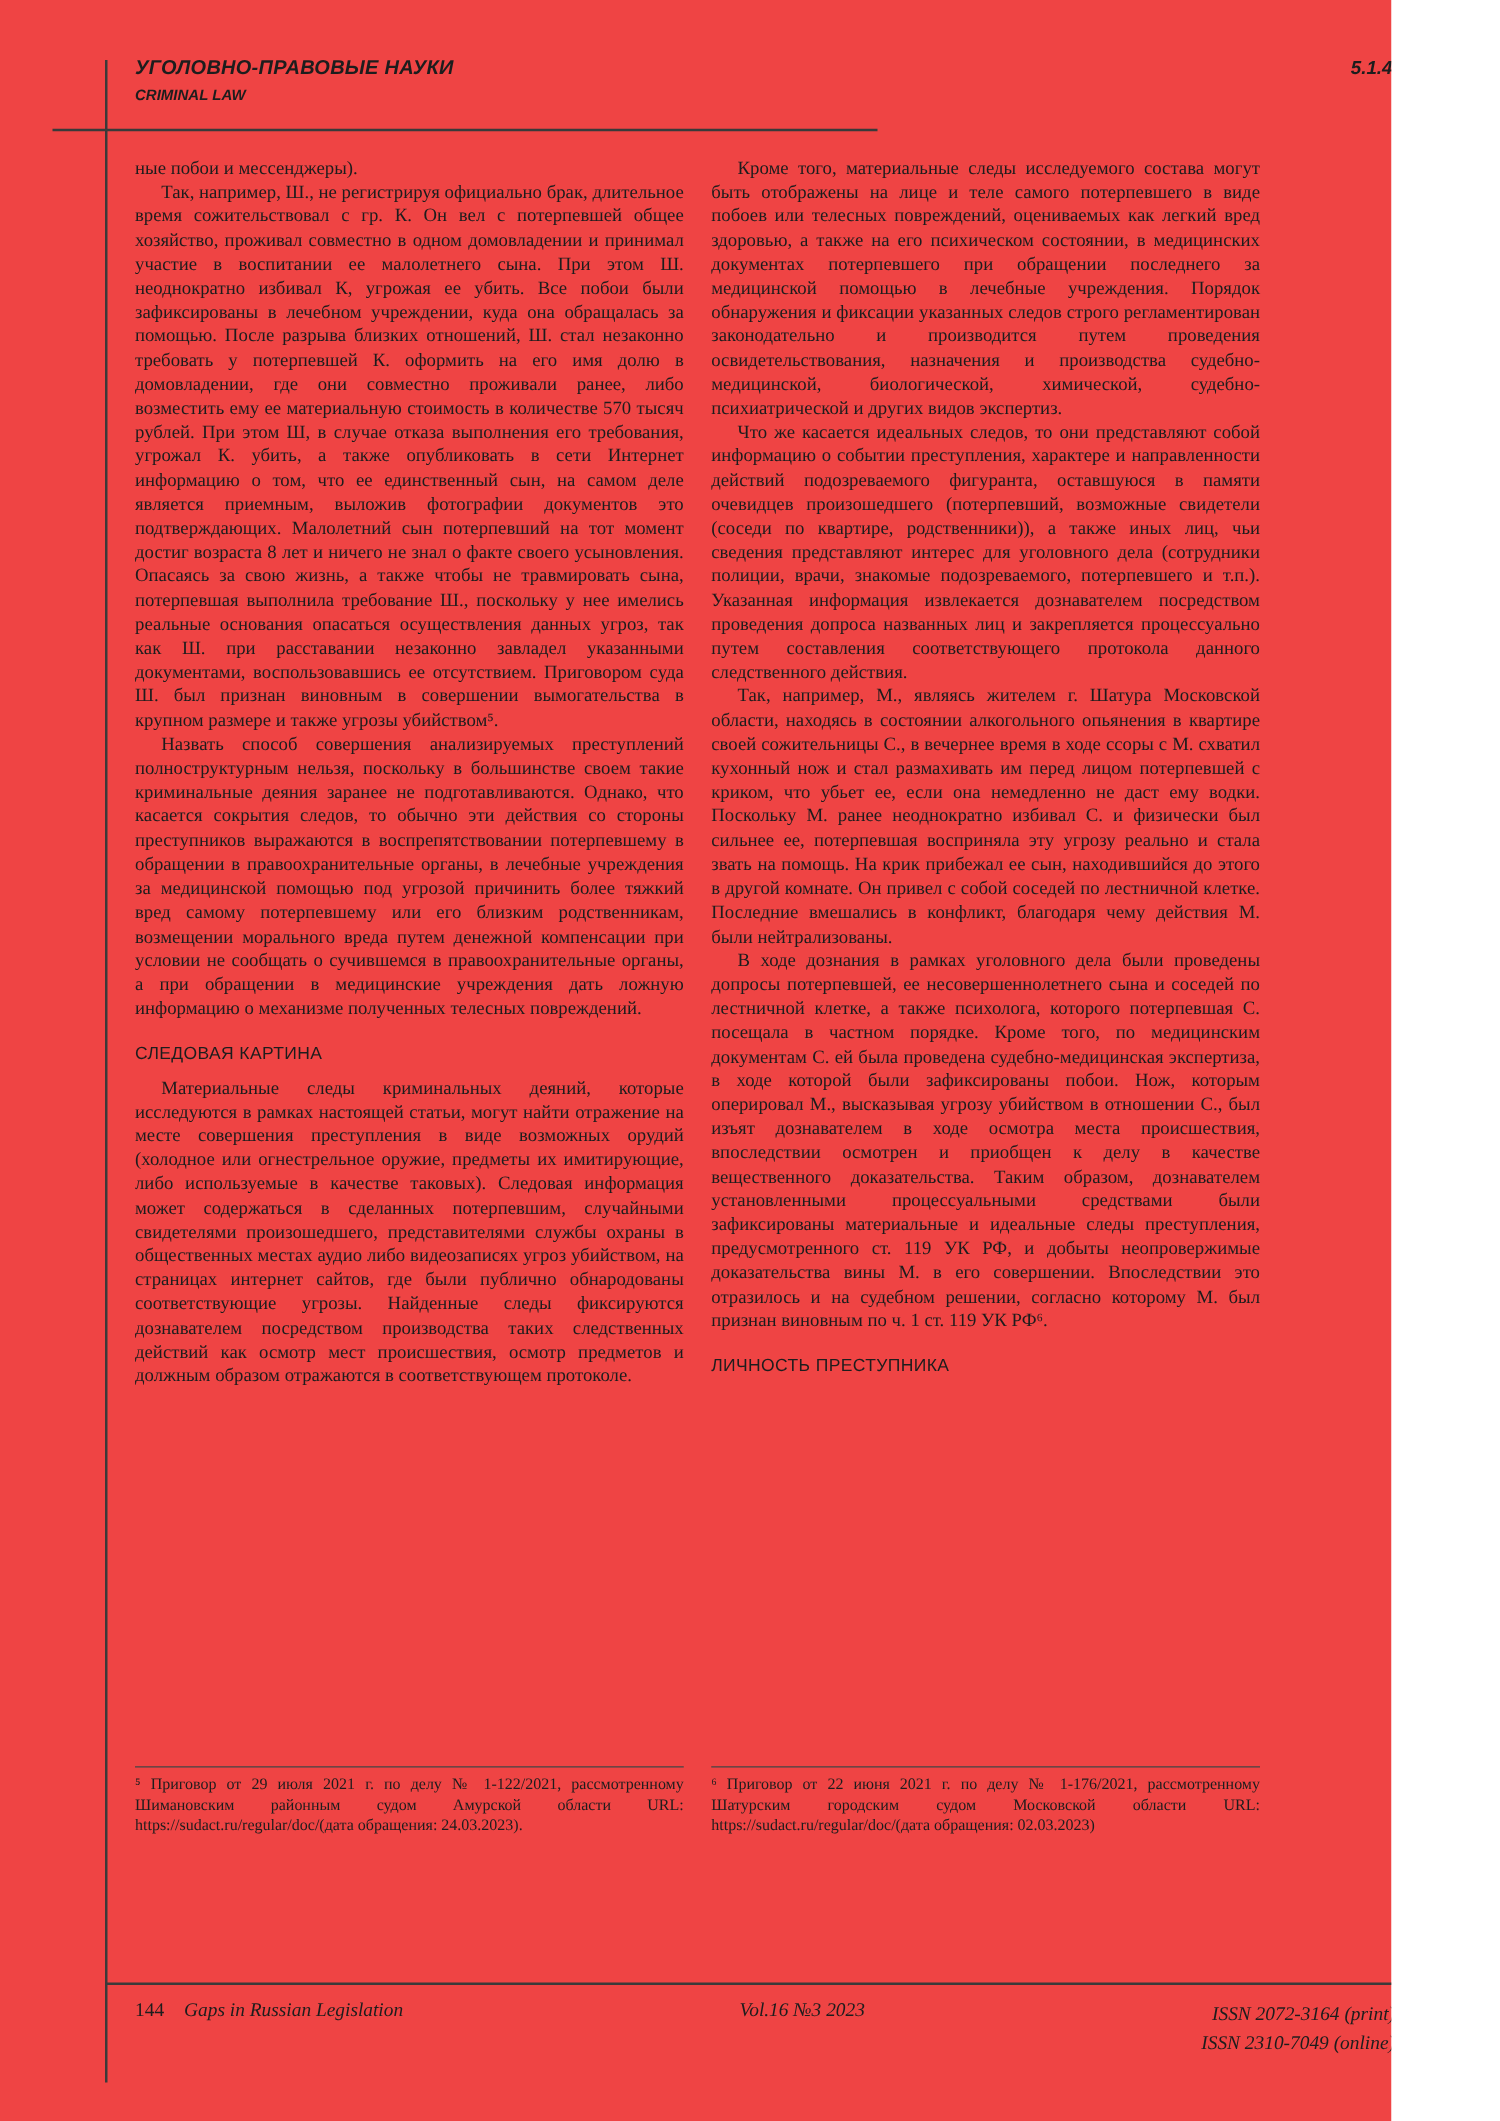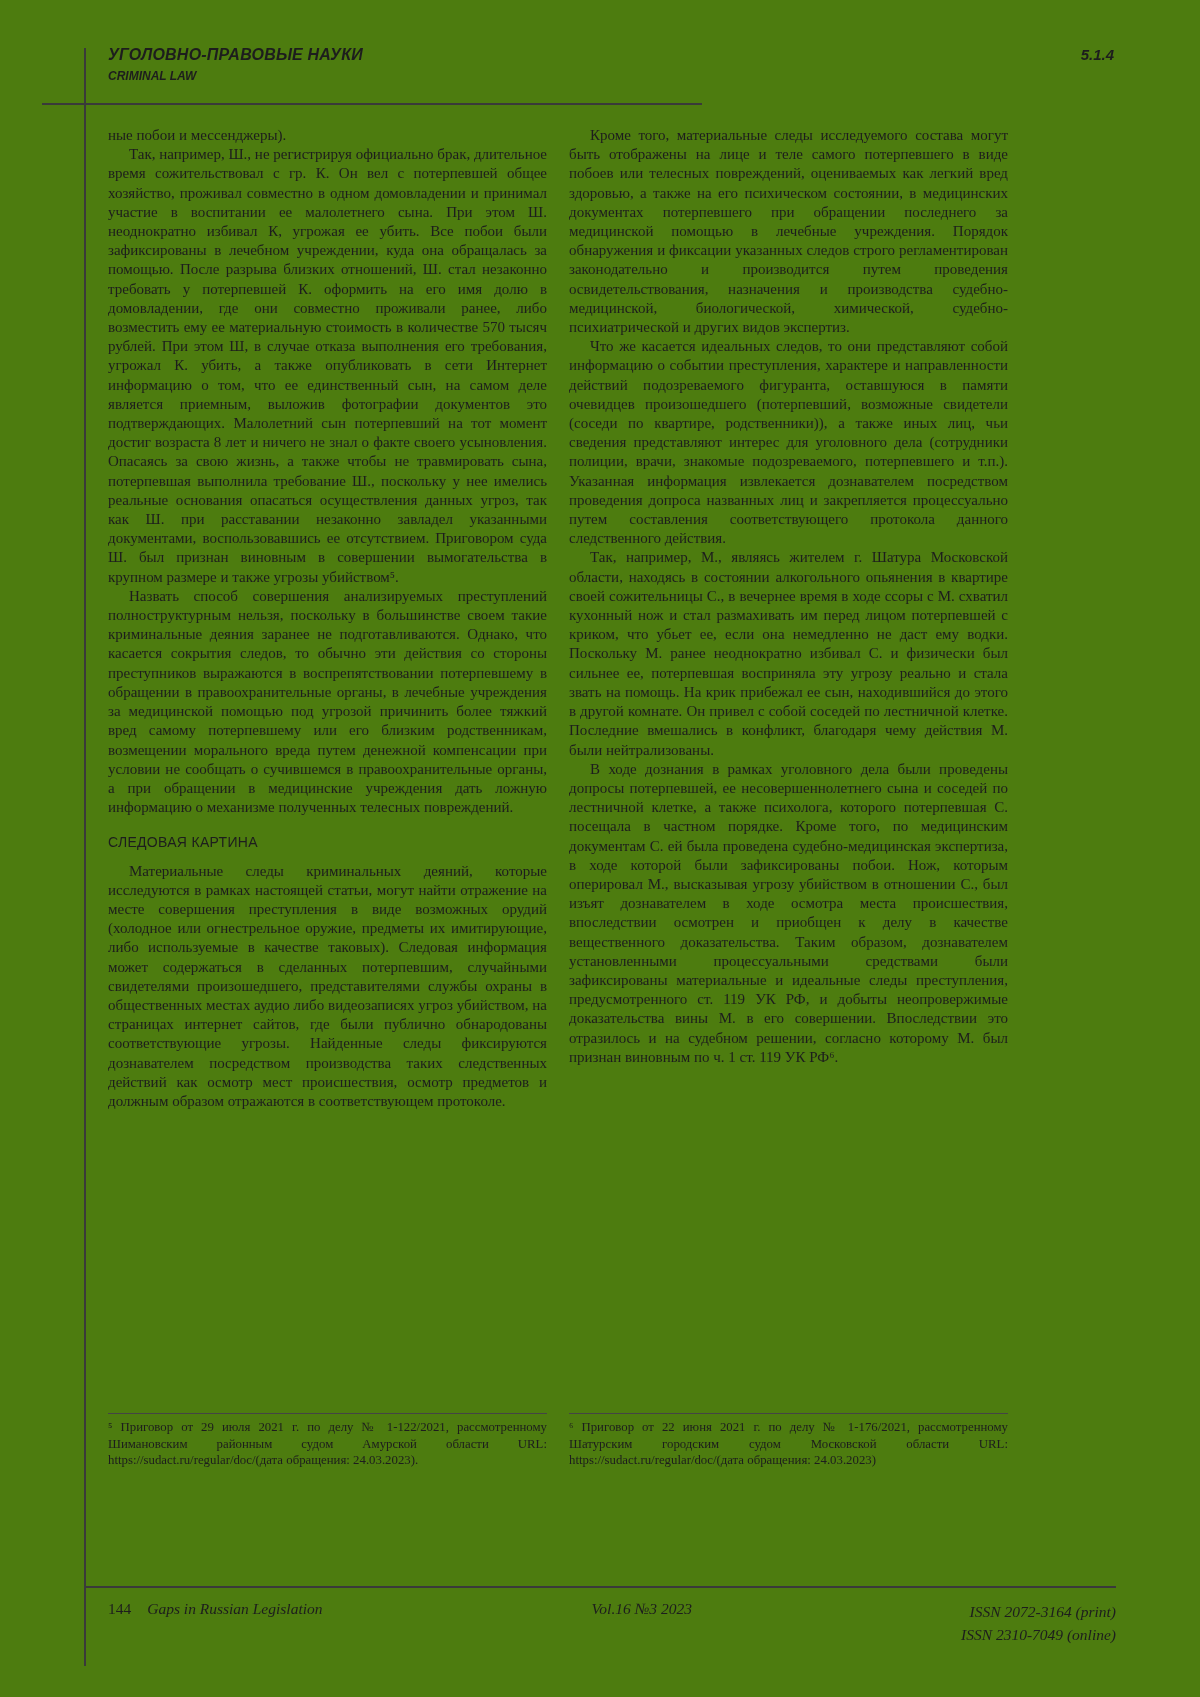--- a/index.html
+++ b/index.html
@@ -2,21 +2,21 @@
 <html><head>
 <meta charset="utf-8">
 <style>
   html, body { margin: 0; padding: 0; }
   body {
     width: 1200px; height: 1697px;
     background: #ffffff;
     font-family: "Liberation Serif", "DejaVu Serif", serif;
     color: #1d1d1d;
   }
-  .page { position: relative; width: 1200px; height: 1697px; background: #4d7c0f; overflow: hidden; }
+  .page { position: relative; width: 1113px; height: 1697px; background: #ef4444; overflow: hidden; }
 
   .margin-rule { position: absolute; left: 84px; top: 48px; width: 2px; height: 1618px; background: #3a3a3a; }
   .header-rule { position: absolute; left: 42px; top: 103px; width: 660px; height: 2px; background: #3a3a3a; }
 
   .page-header {
     position: absolute; left: 108px; top: 46px; width: 1008px;
     display: flex; justify-content: space-between; align-items: flex-start;
     font-family: "Liberation Sans", "DejaVu Sans", sans-serif;
     font-style: italic; font-weight: 700; color: #1d1d1d;
   }
@@ -84,21 +84,22 @@
       <h2>СЛЕДОВАЯ КАРТИНА</h2>
       <p>Материальные следы криминальных деяний, которые исследуются в рамках настоящей статьи, могут найти отражение на месте совершения преступления в виде возможных орудий (холодное или огнестрельное оружие, предметы их имитирующие, либо используемые в качестве таковых). Следовая информация может содержаться в сделанных потерпевшим, случайными свидетелями произошедшего, представителями службы охраны в общественных местах аудио либо видеозаписях угроз убийством, на страницах интернет сайтов, где были публично обнародованы соответствующие угрозы. Найденные следы фиксируются дознавателем посредством производства таких следственных действий как осмотр мест происшествия, осмотр предметов и должным образом отражаются в соответствующем протоколе.</p>
       <div class="footnote">⁵ Приговор от 29 июля 2021 г. по делу № 1-122/2021, рассмотренному Шимановским районным судом Амурской области URL: https://sudact.ru/regular/doc/(дата обращения: 24.03.2023).</div>
     </section>
 
     <section class="col">
       <p>Кроме того, материальные следы исследуемого состава могут быть отображены на лице и теле самого потерпевшего в виде побоев или телесных повреждений, оцениваемых как легкий вред здоровью, а также на его психическом состоянии, в медицинских документах потерпевшего при обращении последнего за медицинской помощью в лечебные учреждения. Порядок обнаружения и фиксации указанных следов строго регламентирован законодательно и производится путем проведения освидетельствования, назначения и производства судебно-медицинской, биологической, химической, судебно-психиатрической и других видов экспертиз.</p>
       <p>Что же касается идеальных следов, то они представляют собой информацию о событии преступления, характере и направленности действий подозреваемого фигуранта, оставшуюся в памяти очевидцев произошедшего (потерпевший, возможные свидетели (соседи по квартире, родственники)), а также иных лиц, чьи сведения представляют интерес для уголовного дела (сотрудники полиции, врачи, знакомые подозреваемого, потерпевшего и т.п.). Указанная информация извлекается дознавателем посредством проведения допроса названных лиц и закрепляется процессуально путем составления соответствующего протокола данного следственного действия.</p>
       <p>Так, например, М., являясь жителем г. Шатура Московской области, находясь в состоянии алкогольного опьянения в квартире своей сожительницы С., в вечернее время в ходе ссоры с М. схватил кухонный нож и стал размахивать им перед лицом потерпевшей с криком, что убьет ее, если она немедленно не даст ему водки. Поскольку М. ранее неоднократно избивал С. и физически был сильнее ее, потерпевшая восприняла эту угрозу реально и стала звать на помощь. На крик прибежал ее сын, находившийся до этого в другой комнате. Он привел с собой соседей по лестничной клетке. Последние вмешались в конфликт, благодаря чему действия М. были нейтрализованы.</p>
       <p>В ходе дознания в рамках уголовного дела были проведены допросы потерпевшей, ее несовершеннолетнего сына и соседей по лестничной клетке, а также психолога, которого потерпевшая С. посещала в частном порядке. Кроме того, по медицинским документам С. ей была проведена судебно-медицинская экспертиза, в ходе которой были зафиксированы побои. Нож, которым оперировал М., высказывая угрозу убийством в отношении С., был изъят дознавателем в ходе осмотра места происшествия, впоследствии осмотрен и приобщен к делу в качестве вещественного доказательства. Таким образом, дознавателем установленными процессуальными средствами были зафиксированы материальные и идеальные следы преступления, предусмотренного ст. 119 УК РФ, и добыты неопровержимые доказательства вины М. в его совершении. Впоследствии это отразилось и на судебном решении, согласно которому М. был признан виновным по ч. 1 ст. 119 УК РФ⁶.</p>
-      <div class="footnote">⁶ Приговор от 22 июня 2021 г. по делу № 1-176/2021, рассмотренному Шатурским городским судом Московской области URL: https://sudact.ru/regular/doc/(дата обращения: 24.03.2023)</div>
+      <h2>ЛИЧНОСТЬ ПРЕСТУПНИКА</h2>
+      <div class="footnote">⁶ Приговор от 22 июня 2021 г. по делу № 1-176/2021, рассмотренному Шатурским городским судом Московской области URL: https://sudact.ru/regular/doc/(дата обращения: 02.03.2023)</div>
     </section>
 
   </main>
 
   <footer class="page-footer">
     <div class="footer-left">
       <span class="page-number">144</span>
       <span class="journal-title">Gaps in Russian Legislation</span>
     </div>
     <div class="footer-center">Vol.16  №3  2023</div>

